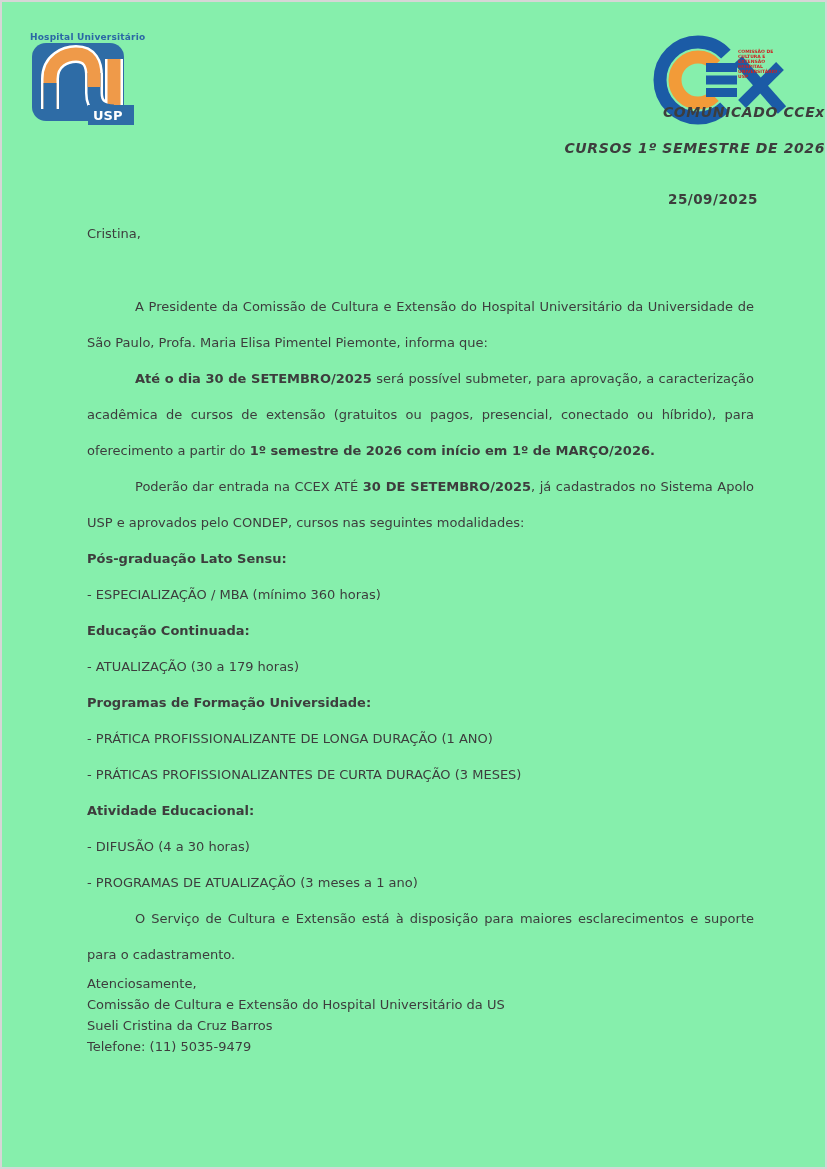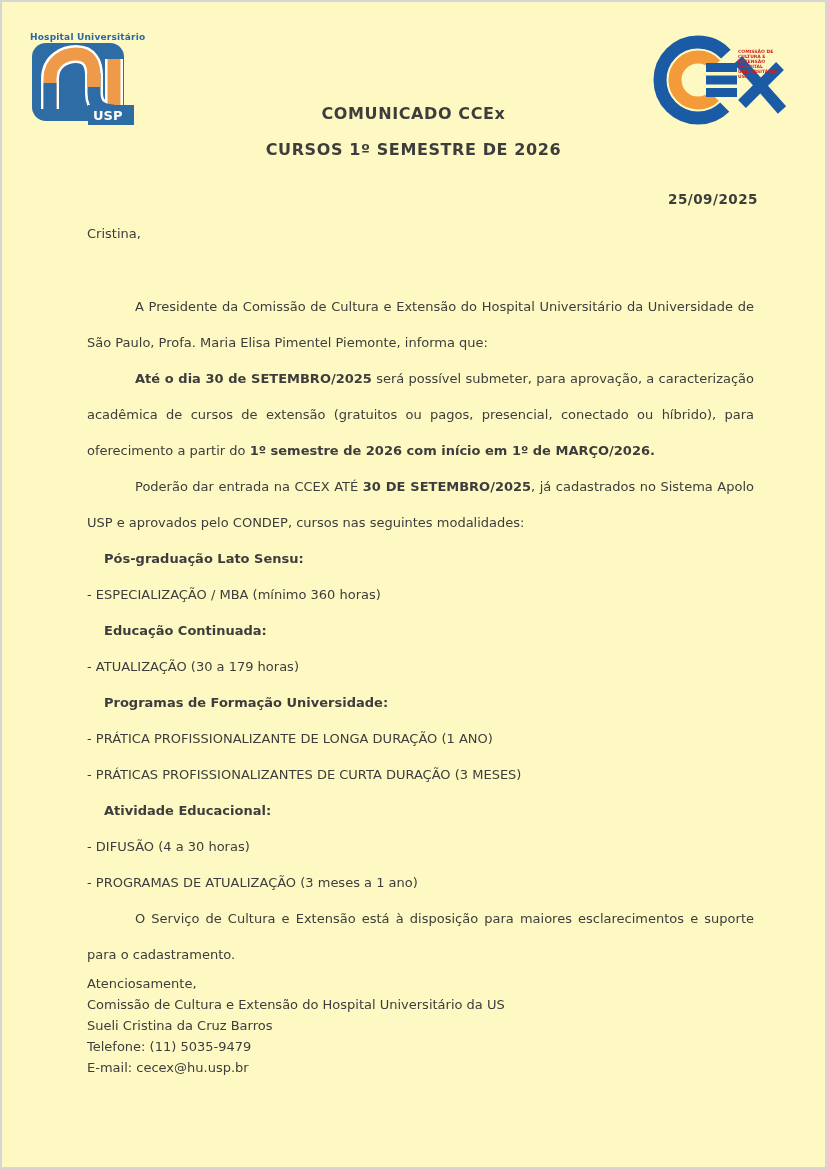--- a/index.html
+++ b/index.html
@@ -1,59 +1,59 @@
 <!DOCTYPE html>
 <html><head>
 <meta charset="utf-8">
 <style>
   html,body { margin:0; padding:0; background:#efefef; }
   .page {
     position:relative;
     width:827px; height:1169px;
     margin:0 auto;
-    background:#fef9c3;
+    background:#86efac;
     border:2px solid #d6d6d6;
     box-sizing:border-box;
     font-family:"DejaVu Sans", sans-serif;
     color:#3d3d3d;
     overflow:hidden;
   }
 
   
   .hu-logo { position:absolute; left:28px; top:30px; width:104px; }
   .hu-logo-title {
     font-size:9px; font-weight:bold; color:#2b67a5;
     text-align:center; letter-spacing:0.2px; margin-bottom:1px; white-space:nowrap;
   }
   .ccex-logo { position:absolute; left:648px; top:26px; width:148px; height:100px; }
   .ccex-caption {
     position:absolute; left:88px; top:21px; width:54px;
     font-size:4.5px; line-height:5px; font-weight:bold;
     color:#cc2222; text-align:left;
   }
   .doc-title {
-    position:absolute; left:0; right:0; text-align:center;
-    font-weight:bold; font-size:16px; letter-spacing:0.6px;
+    position:absolute; left:0; right:0; text-align:right;
+    font-weight:bold; font-size:14px; letter-spacing:0.6px;font-style:italic;
   }
   .title-1 { top:102px; }
   .title-2 { top:138px; }
   .doc-date {
     position:absolute; right:67px; top:189px;
     font-weight:bold; font-size:13.5px; letter-spacing:0.5px;
   }
 
   
   .content {
     position:absolute; left:85px; top:214px; width:667px;
     font-size:13px; line-height:36px;
   }
   .para { margin:0; }
   .justify { text-align:justify; }
   .indent { text-indent:48px; }
-  .heading { font-weight:bold;margin-left:17px; }
+  .heading { font-weight:bold; }
   .gap-before { margin-top:37px; }
   b { font-weight:bold; }
 
   
   .signature { line-height:21px; font-size:13px; }
   .signature div { margin:0; }
 </style>
 </head>
 <body>
 
@@ -126,17 +126,16 @@
     <p class="para">- DIFUSÃO (4 a 30 horas)</p>
     <p class="para">- PROGRAMAS DE ATUALIZAÇÃO (3 meses a 1 ano)</p>
 
     <p class="para justify indent">O Serviço de Cultura e Extensão  está à disposição para maiores esclarecimentos e suporte para o cadastramento.</p>
 
     <div class="signature">
       <div>Atenciosamente,</div>
       <div>Comissão de Cultura e Extensão do Hospital Universitário da US</div>
       <div>Sueli Cristina da Cruz Barros</div>
       <div>Telefone: (11) 5035-9479</div>
-      <div>E-mail: cecex@hu.usp.br</div>
     </div>
 
   </div>
 </div>
 
 </body></html>

